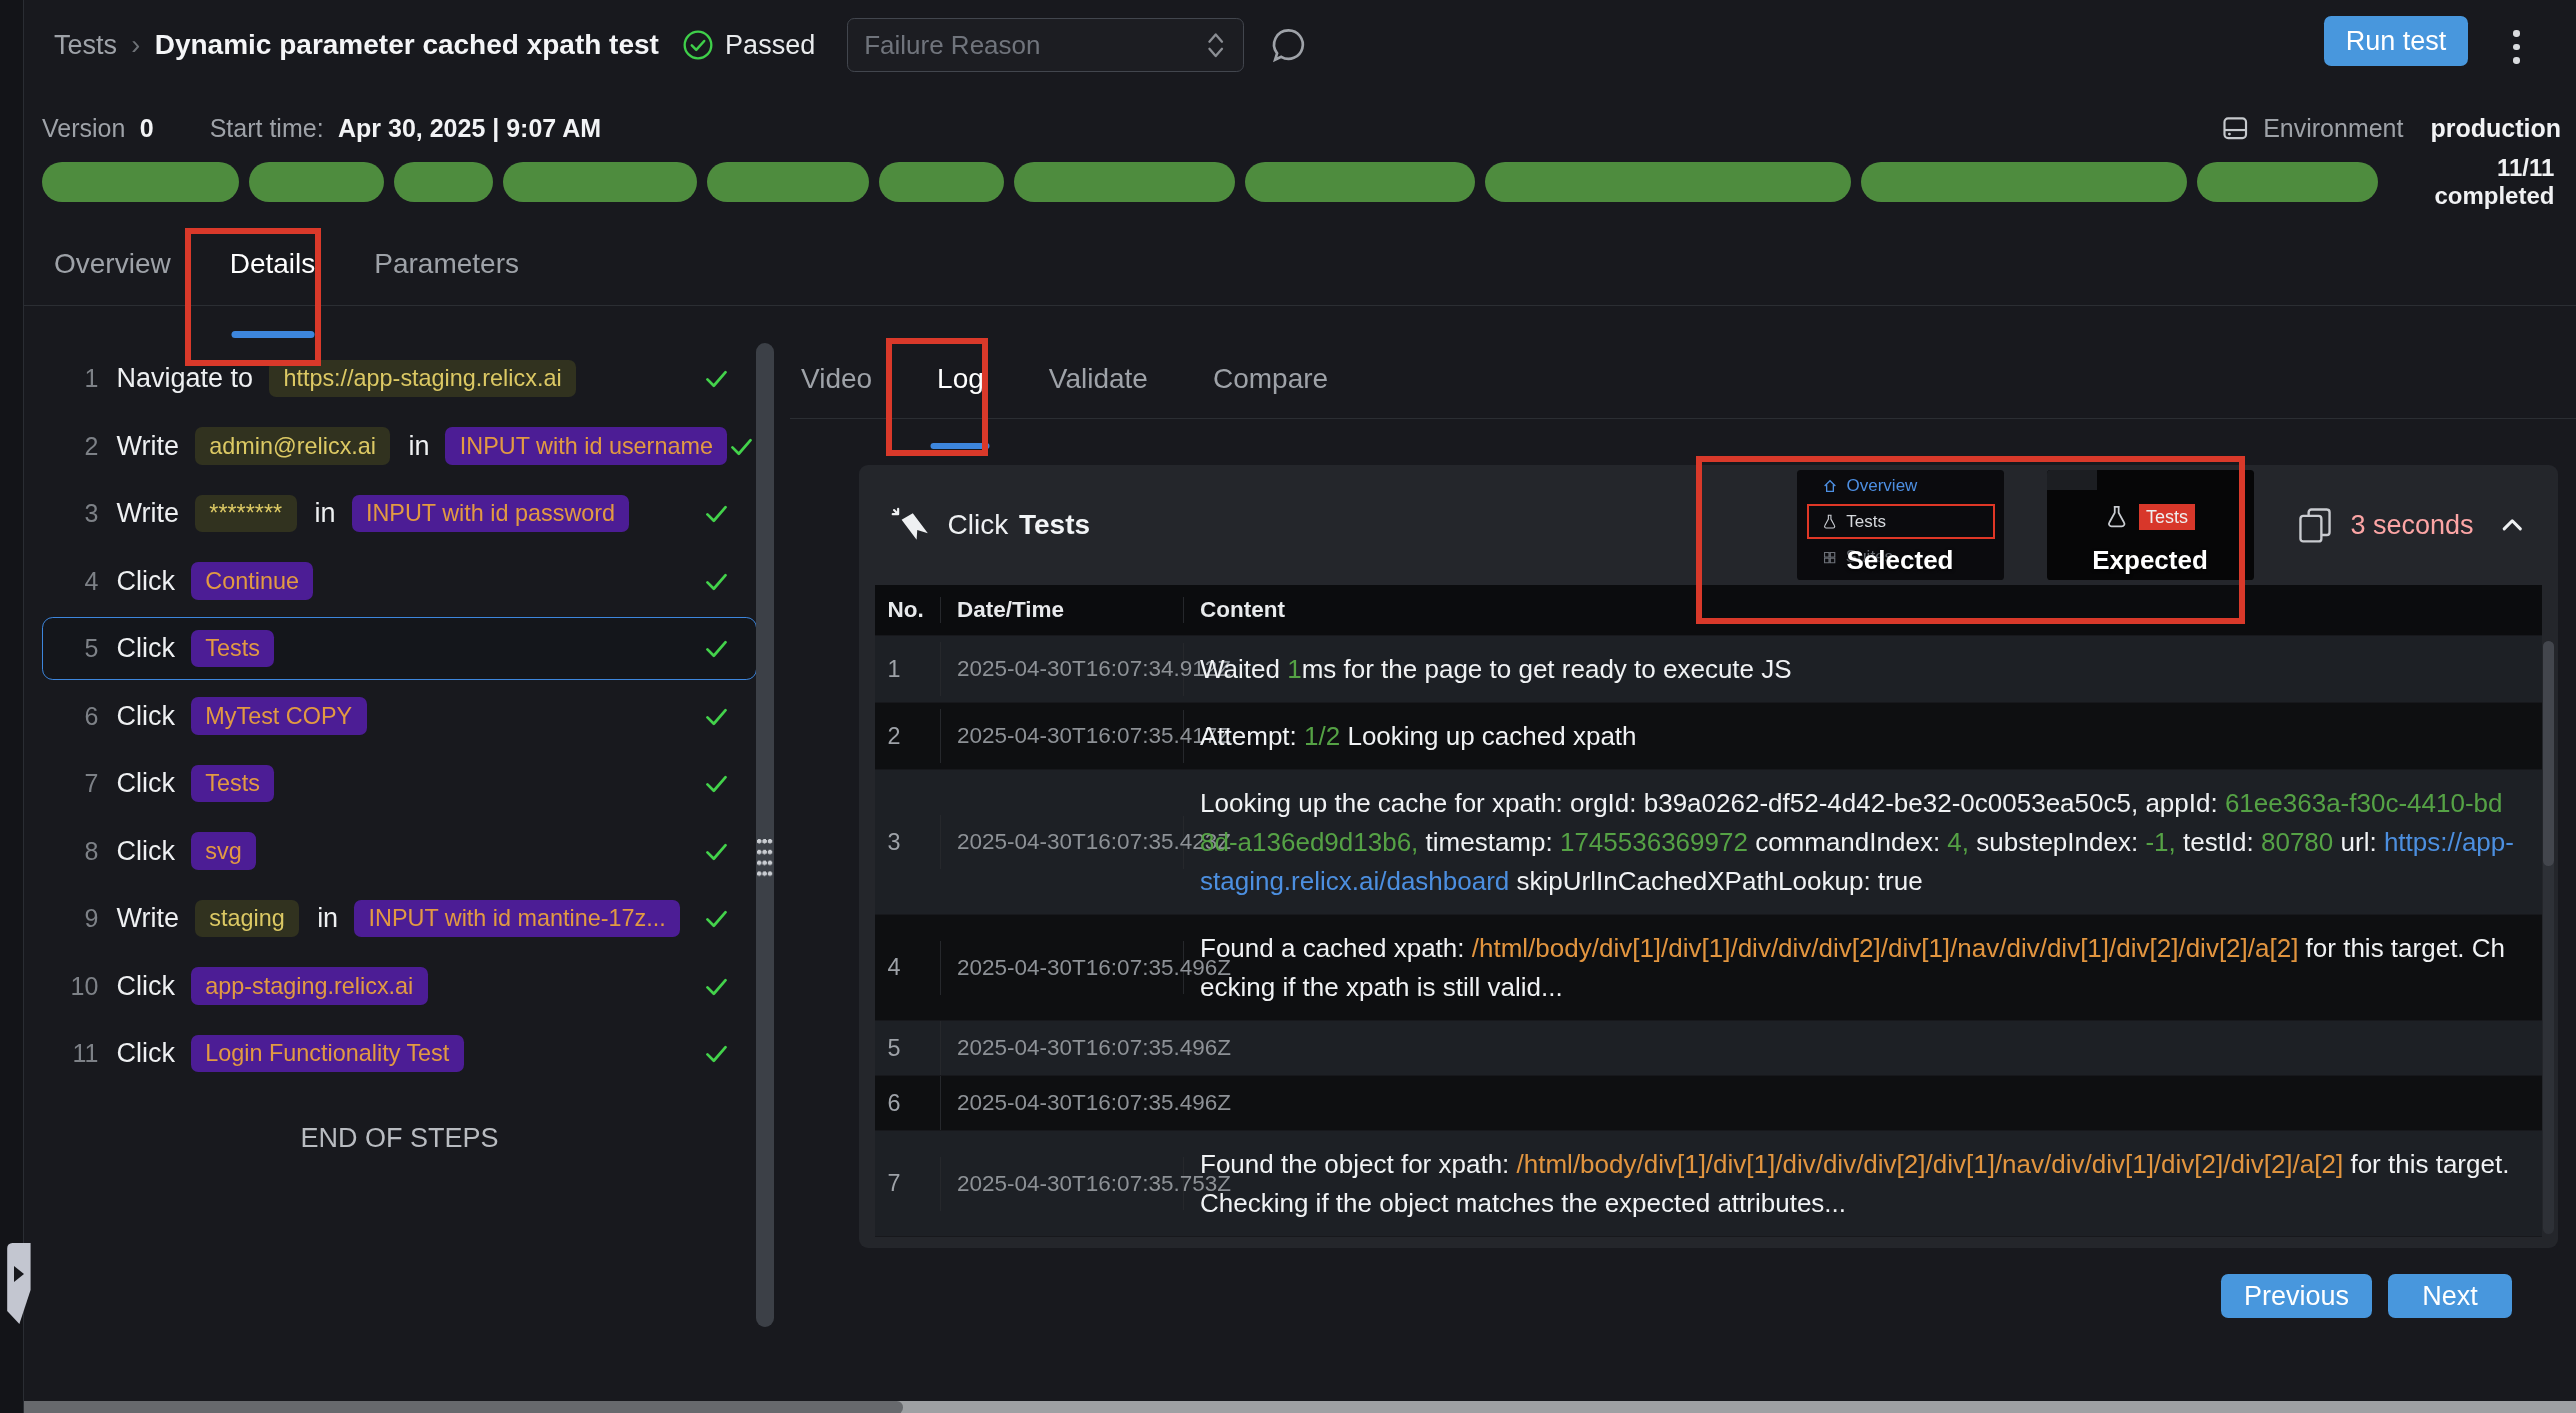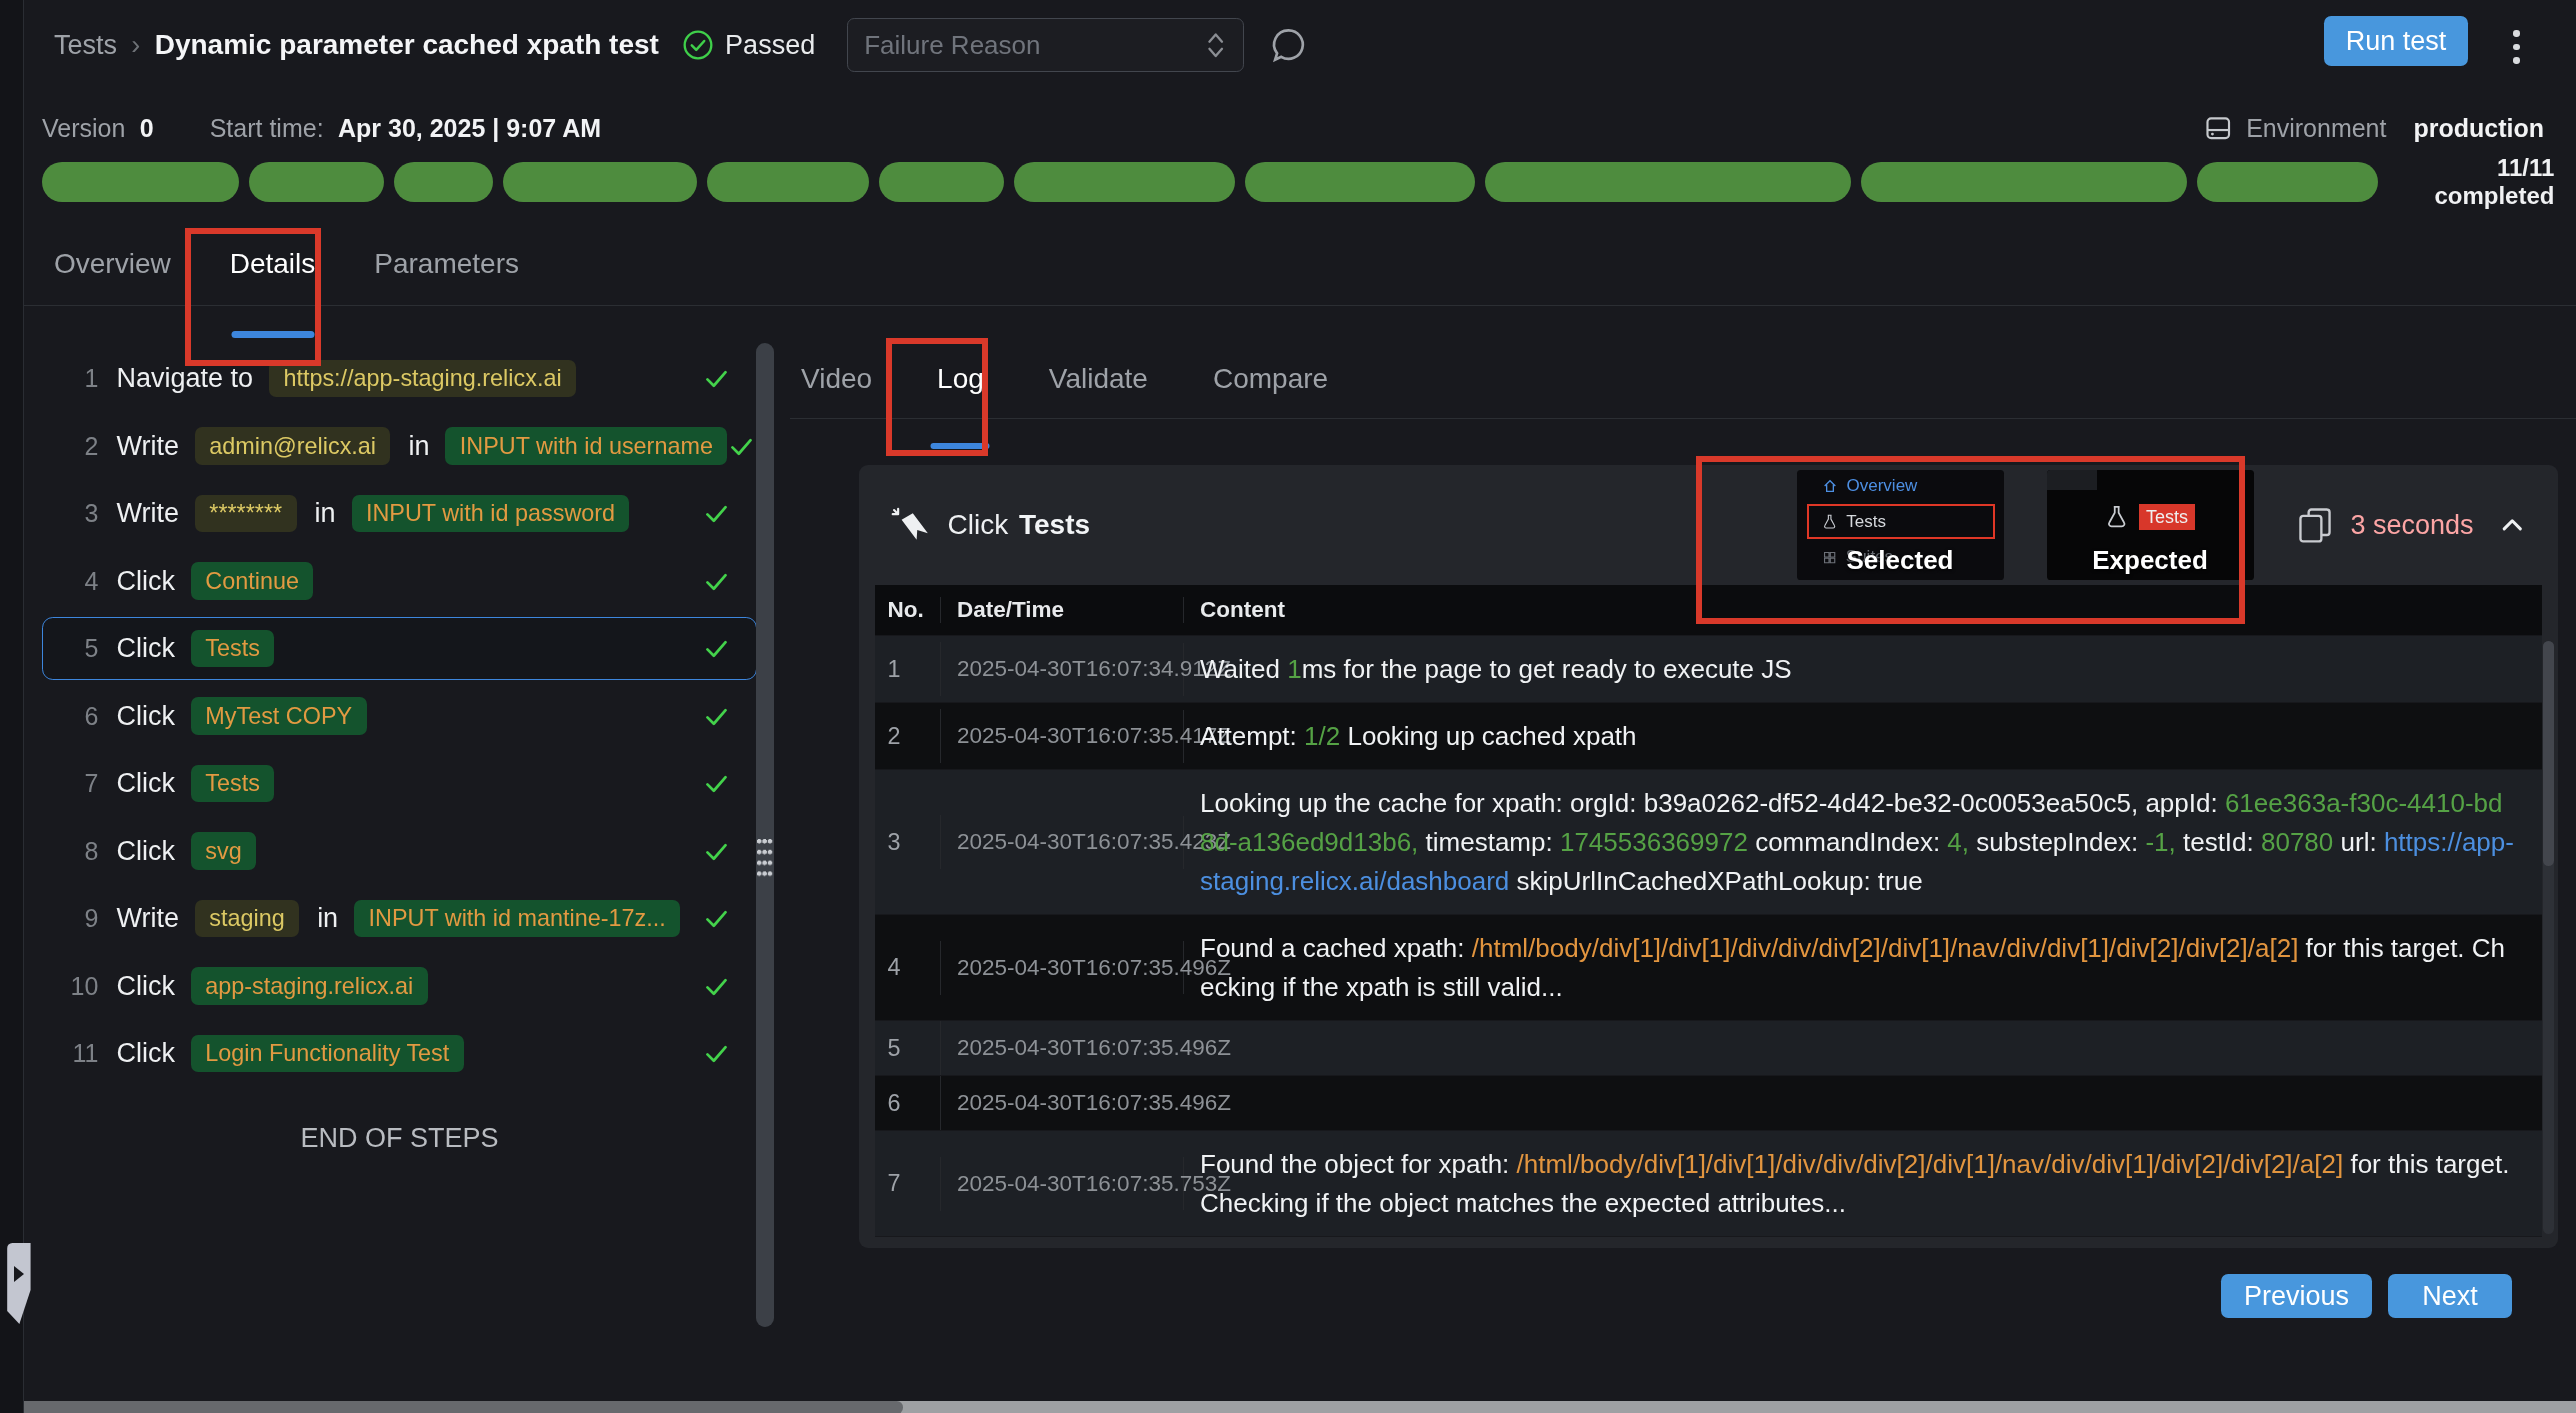--- a/index.html
+++ b/index.html
@@ -28,21 +28,21 @@
   .failure-select{margin-left:32px;width:363px;height:52px;border:0.9px solid #42464e;border-radius:7.2px;
     display:flex;align-items:center;justify-content:space-between;padding:0 16px;background:#1c1d22;}
   .failure-select span{font-size:26px;color:#70747c;}
   .bubble{margin-left:23.4px;display:flex;align-items:center;}
   .run-btn{position:absolute;left:2324px;top:16px;width:144px;height:50px;background:var(--blue);
     border-radius:7.2px;display:flex;align-items:center;justify-content:center;font-size:27px;color:#fff;}
   .kebab{position:absolute;left:2508px;top:25px;display:flex;flex-direction:column;gap:7.2px;padding:5.4px;}
   .kebab i{width:6.3px;height:6.3px;border-radius:50%;background:#d9dbde;}
 
   
-  .metarow{position:absolute;left:42px;top:110px;right:32px;height:36px;display:flex;align-items:center;font-size:25px;}
+  .metarow{position:absolute;left:42px;top:110px;right:15px;height:36px;display:flex;align-items:center;font-size:25px;}
   .meta-label{color:#9ea2a8;}
   .meta-strong{color:#f2f3f5;font-weight:700;margin-left:14.4px;}
   .start-group{margin-left:56px;display:flex;align-items:center;}
   .env-group{margin-left:auto;display:flex;align-items:center;gap:12.6px;}
 
   
   .progressrow{position:absolute;left:42px;top:162px;right:21.6px;height:40px;display:flex;align-items:center;}
   .bar{flex:1;display:flex;gap:10px;height:40px;}
   .bar .segment{background:var(--seg);border-radius:20px;height:40px;}
   .progress-caption{width:176px;text-align:right;font-size:24px;font-weight:700;color:#f0f1f3;}
@@ -61,21 +61,21 @@
 
   
   .steps{position:absolute;left:42px;top:347px;width:715px;}
   .steps-title{font-size:30px;font-weight:700;color:#eceef0;margin:0 0 30.5px 16px;}
   .step-row{display:flex;align-items:center;height:61px;margin-bottom:4.5px;padding:0 25px 0 14.4px;border:1.8px solid transparent;border-radius:10.8px;}
   .step-row.selected{border-color:#3d86dd;background:#14161b;}
   .step-num{width:41px;text-align:right;font-size:25px;color:#7d8187;flex:none;}
   .step-text{font-size:27px;color:#eef0f2;margin-left:18px;}
   .badge{font-size:23.4px;margin-left:16px;padding:5.4px 14.4px;border-radius:7.2px;white-space:nowrap;}
   .badge.value{color:var(--val-text);background:#31321f;}
-  .badge.target{color:var(--tgt-text);background:#14532d;}
+  .badge.target{color:var(--tgt-text);background:#4c1d95;}
   .step-check{margin-left:auto;flex:none;display:flex;}
   .end-label{text-align:center;font-size:27px;color:#b9bcc1;margin-top:38px;}
   .v-scrollbar{position:absolute;left:756px;top:343px;width:18px;height:984px;background:#3c4047;border-radius:9px;z-index:2;}
   .v-scrollbar .grip{position:absolute;left:0.9px;top:496px;width:16px;height:41px;
     background:radial-gradient(circle at 2.2px 2.2px,#c9ccd1 2.1px,transparent 2.5px);background-size:5.4px 10.8px;}
 
   
   .logcard{position:absolute;left:859px;top:465px;width:1699px;height:783px;background:#24262b;border-radius:9px;overflow:hidden;}
   .card-header{height:120px;display:flex;align-items:center;padding:0 30.5px;}
   .action-icon{flex:none;display:flex;margin-right:20px;}

